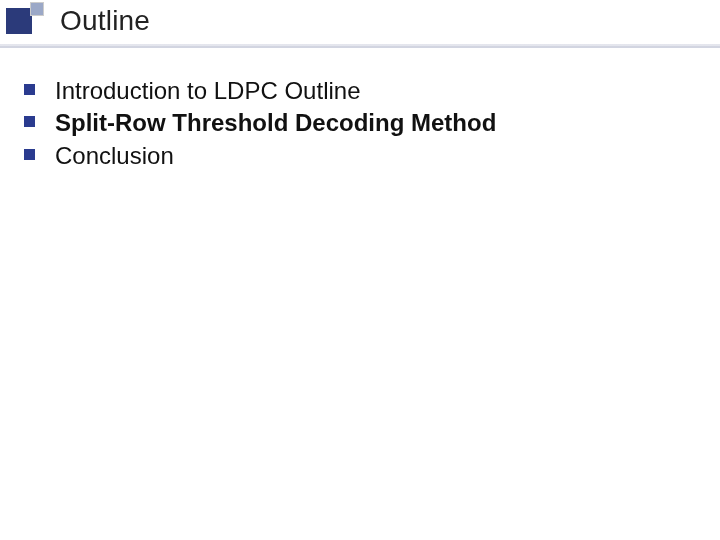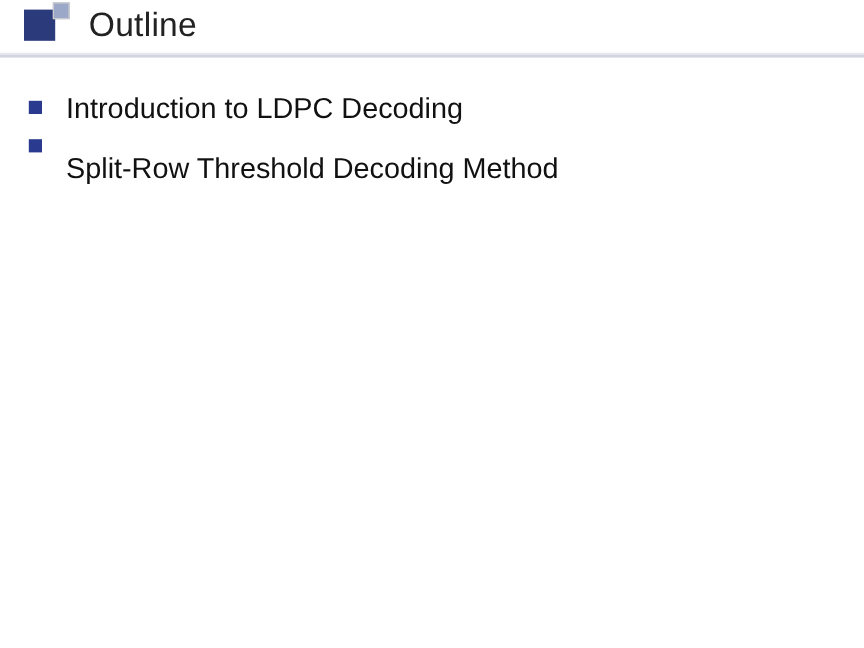--- a/index.html
+++ b/index.html
@@ -14,21 +14,21 @@
   .slide {
     width: 720px;
     height: 540px;
     position: relative;
     box-sizing: border-box;
   }
   .title-row {
     display: flex;
     align-items: center;
     padding-top: 2px;
-    padding-left: 20px;
+    padding-left: 6px;
     text-align: right;
   }
   .title-icon {
     width: 38px;
     height: 38px;
     position: relative;
     flex: none;
   }
   .title-icon .big-sq {
     position: absolute;
@@ -75,47 +75,50 @@
     flex: none;
     margin-top: 8px;
     margin-right: 20px;
   }
   .item-text {
     font-size: 24px;
     line-height: 1.22;
     color: #111;
   }
   .bold {
-    font-weight: 400;
-    margin-top: 18px;
+    font-weight: 700;
   }
 </style>
 </head>
 <body>
 
 <div class="slide">
 
   <div class="title-row">
     <div class="title-icon">
       <div class="big-sq"></div>
       <div class="sm-sq"></div>
     </div>
     <div class="title-text">Outline</div>
   </div>
   <div class="title-underline"></div>
 
   <div class="body">
 
     <div class="item">
       <div class="bullet"></div>
-      <div class="item-text">Introduction to LDPC Decoding</div>
+      <div class="item-text">Introduction to LDPC Outline</div>
     </div>
 
 
     <div class="item">
       <div class="bullet"></div>
       <div class="item-text bold">Split-Row Threshold Decoding Method</div>
     </div>
 
 
+    <div class="item">
+      <div class="bullet"></div>
+      <div class="item-text">Conclusion</div>
+    </div>
 
   </div>
 </div>
 
 </body></html>

